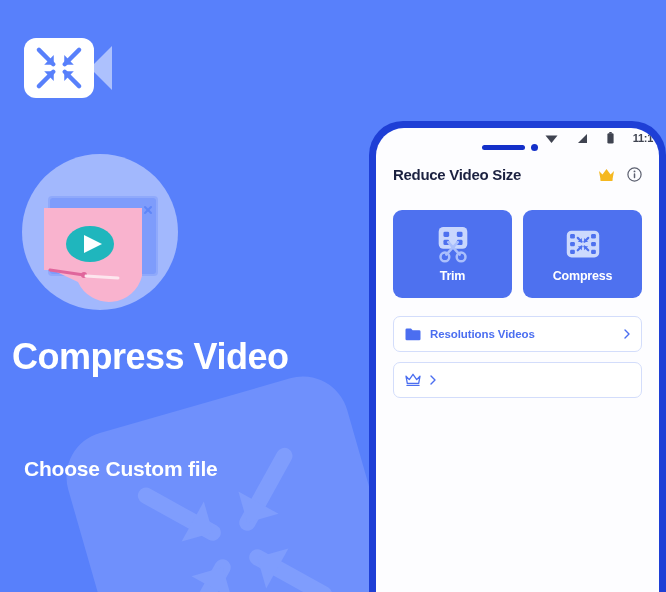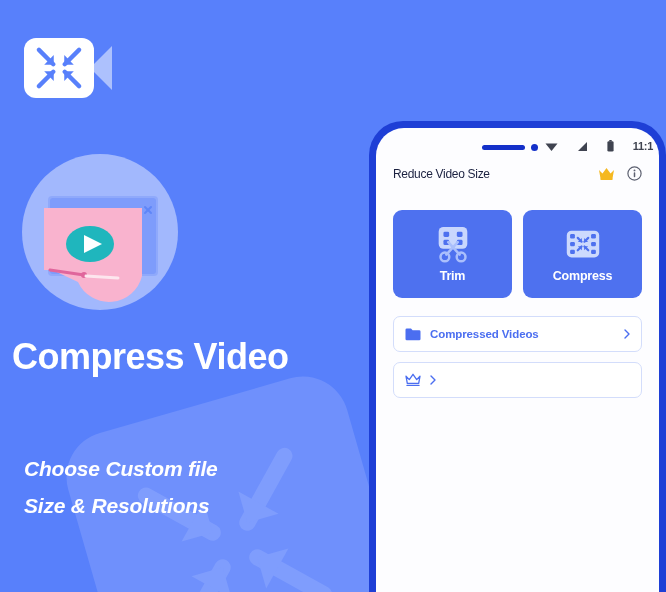--- a/index.html
+++ b/index.html
@@ -85,21 +85,21 @@
   .subline {
     position:absolute;
     left:24px; top:450px;
     width:330px;
     color:#ffffff;
     font-size:21px;
     font-weight:bold;
     line-height:37px;
     letter-spacing:-0.2px;
   }
-  .subline .line { display:block; white-space:nowrap;font-style:italic; }
+  .subline .line { display:block; white-space:nowrap; }
 
   
   .phone {
     position:absolute;
     left:369px; top:121px;
     width:297px; height:500px;
     background:#1e3fd6;
     border-radius:34px 34px 0 0;
     padding:7px 7px 0 7px;
   }
@@ -118,36 +118,36 @@
     background:#1430c9;
   }
   .notch-dot {
     position:absolute; left:155px; top:16px;
     width:7px; height:7px; border-radius:50%;
     background:#1430c9;
   }
 
   
   .statusbar {
-    position:absolute; right:6px; top:12px;
+    position:absolute; right:6px; top:4px;
     display:flex; align-items:center; gap:19px;
     color:#3f4350;
   }
   .statusbar svg { display:block; }
   .sb-time { font-size:11px; font-weight:bold; color:#3f4350; letter-spacing:-0.3px; }
 
   
   .app-header {
     position:absolute; left:0; top:38px;
     width:100%;
     padding:0 17px;
     display:flex; align-items:center;
   }
   .app-title {
-    font-size:12px; font-weight:normal;
+    font-size:15px; font-weight:bold;
     color:#1b2140; letter-spacing:-0.3px;
     flex:1;
   }
   .hdr-icon { display:flex; align-items:center; justify-content:center; margin-left:12px; }
 
   
   .cards {
     position:absolute; left:17px; top:82px;
     width:calc(100% - 34px);
     display:flex; gap:11px;
@@ -252,21 +252,20 @@
       <line x1="68" y1="122" x2="100" y2="124" stroke="#fde6ee" stroke-width="3" stroke-linecap="round"></line>
     </svg>
   </div>
 
   <div class="headline">
     <span class="line">Compress Video</span>
   </div>
 
   <div class="subline">
     <span class="line">Choose Custom file</span>
-    <span class="line">Size &amp; Resolutions</span>
   </div>
 
   <div class="phone">
     <div class="phone-screen">
 
       <div class="notch-pill"></div>
       <div class="notch-dot"></div>
 
       <div class="statusbar">
         <span>
@@ -358,21 +357,21 @@
       </div>
 
       <div class="rows">
 
         <div class="row">
           <span class="row-icon">
             <svg width="16" height="13" viewBox="0 0 16 13" aria-hidden="true">
               <path d="M0.5 1.8 A1.3 1.3 0 0 1 1.8 0.5 H6 L7.6 2.3 H14.2 A1.3 1.3 0 0 1 15.5 3.6 V11 A1.3 1.3 0 0 1 14.2 12.3 H1.8 A1.3 1.3 0 0 1 0.5 11 Z" fill="#4b6ef0"></path>
             </svg>
           </span>
-          <span class="row-label">Compressed Videos</span>
+          <span class="row-label">Resolutions Videos</span>
           <span class="row-chevron">
             <svg width="6" height="10" viewBox="0 0 6 10" aria-hidden="true">
               <path d="M1 1 L5 5 L1 9" fill="none" stroke="#4b6ef0" stroke-width="1.4" stroke-linecap="round" stroke-linejoin="round"></path>
             </svg>
           </span>
         </div>
 
         <div class="row">
           <span class="row-icon">
             <svg width="16" height="14" viewBox="0 0 16 14" aria-hidden="true">

